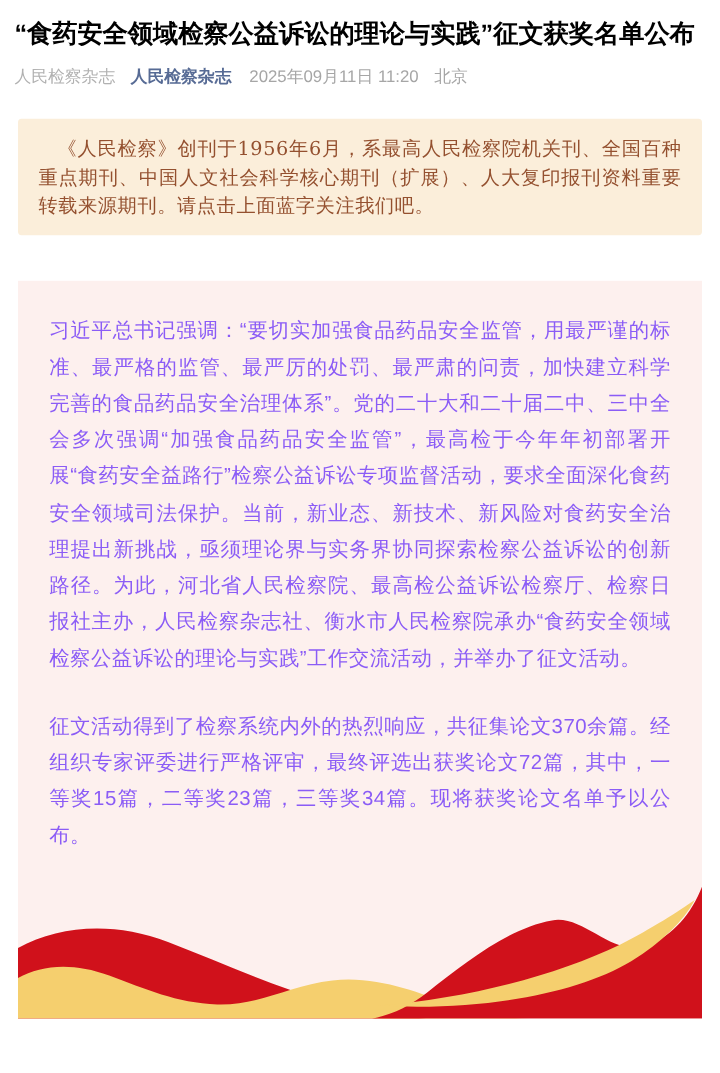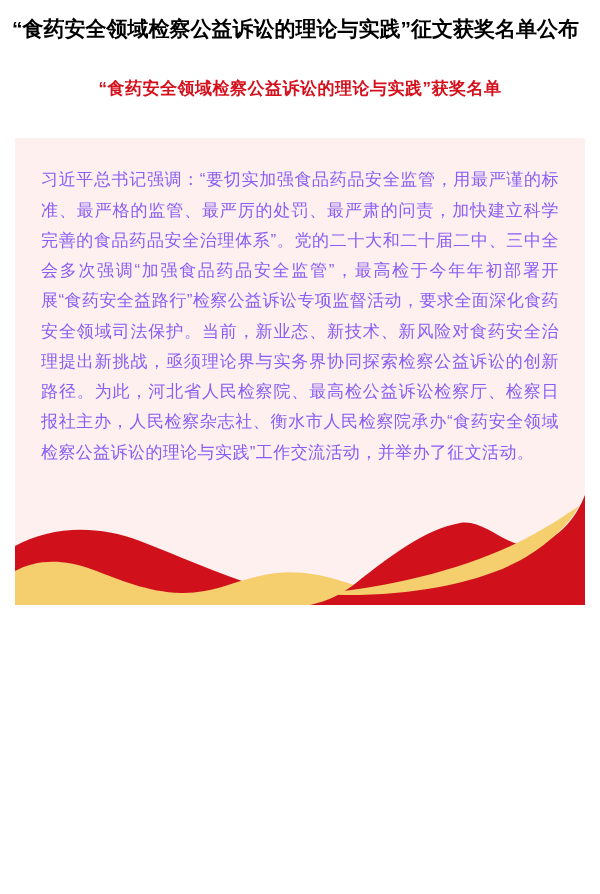--- a/index.html
+++ b/index.html
@@ -88,26 +88,35 @@
     height: 112px;
   }
 </style>
 </head>
 <body>
 
 <div class="page">
 
   <h1 class="title">“食药安全领域检察公益诉讼的理论与实践”征文获奖名单公布</h1>
 
+  <div class="byline">
+    <span class="account-gray">人民检察杂志</span>
+    <span class="account-link">人民检察杂志</span>
+    <span class="pub-date">2025年09月11日 11:20</span>
+    <span class="location">北京</span>
+  </div>
 
+  <div class="intro-box">
+    <span>《人民检察》创刊于1956年6月，系最高人民检察院机关刊、全国百种重点期刊、中国人文社会科学核心期刊（扩展）、人大复印报刊资料重要转载来源期刊。请点击上面蓝字关注我们吧。</span>
+  </div>
 
-  <div class="section-heading">“食药安全领域检察公益诉讼的理论与实践”获奖名单</div>
 
   <div class="content-box">
     <p>习近平总书记强调：“要切实加强食品药品安全监管，用最严谨的标准、最严格的监管、最严厉的处罚、最严肃的问责，加快建立科学完善的食品药品安全治理体系”。党的二十大和二十届二中、三中全会多次强调“加强食品药品安全监管”，最高检于今年年初部署开展“食药安全益路行”检察公益诉讼专项监督活动，要求全面深化食药安全领域司法保护。当前，新业态、新技术、新风险对食药安全治理提出新挑战，亟须理论界与实务界协同探索检察公益诉讼的创新路径。为此，河北省人民检察院、最高检公益诉讼检察厅、检察日报社主办，人民检察杂志社、衡水市人民检察院承办“食药安全领域检察公益诉讼的理论与实践”工作交流活动，并举办了征文活动。</p>
+    <p>征文活动得到了检察系统内外的热烈响应，共征集论文370余篇。经组织专家评委进行严格评审，最终评选出获奖论文72篇，其中，一等奖15篇，二等奖23篇，三等奖34篇。现将获奖论文名单予以公布。</p>
 
     <div class="wave-wrap">
       <svg viewBox="0 0 570 112" preserveAspectRatio="none">
 
         <path d="M0,53 C35,34 80,31 125,48 C190,73 252,104 322,110 L340,112 L0,112 Z" fill="#d0111b"></path>
 
         <path d="M0,78 C20,67 46,65 76,76 C106,87 132,99 166,100 C202,101 226,84 262,80 C300,76 332,90 362,100 C392,110 412,112 432,112 L0,112 Z" fill="#f5cf6e"></path>
 
         <path d="M570,2 C561,25 546,42 525,51 C496,62 472,25 445,30 C410,36 374,64 341,90 C327,101 313,108 295,112 L570,112 Z" fill="#d0111b"></path>
 

